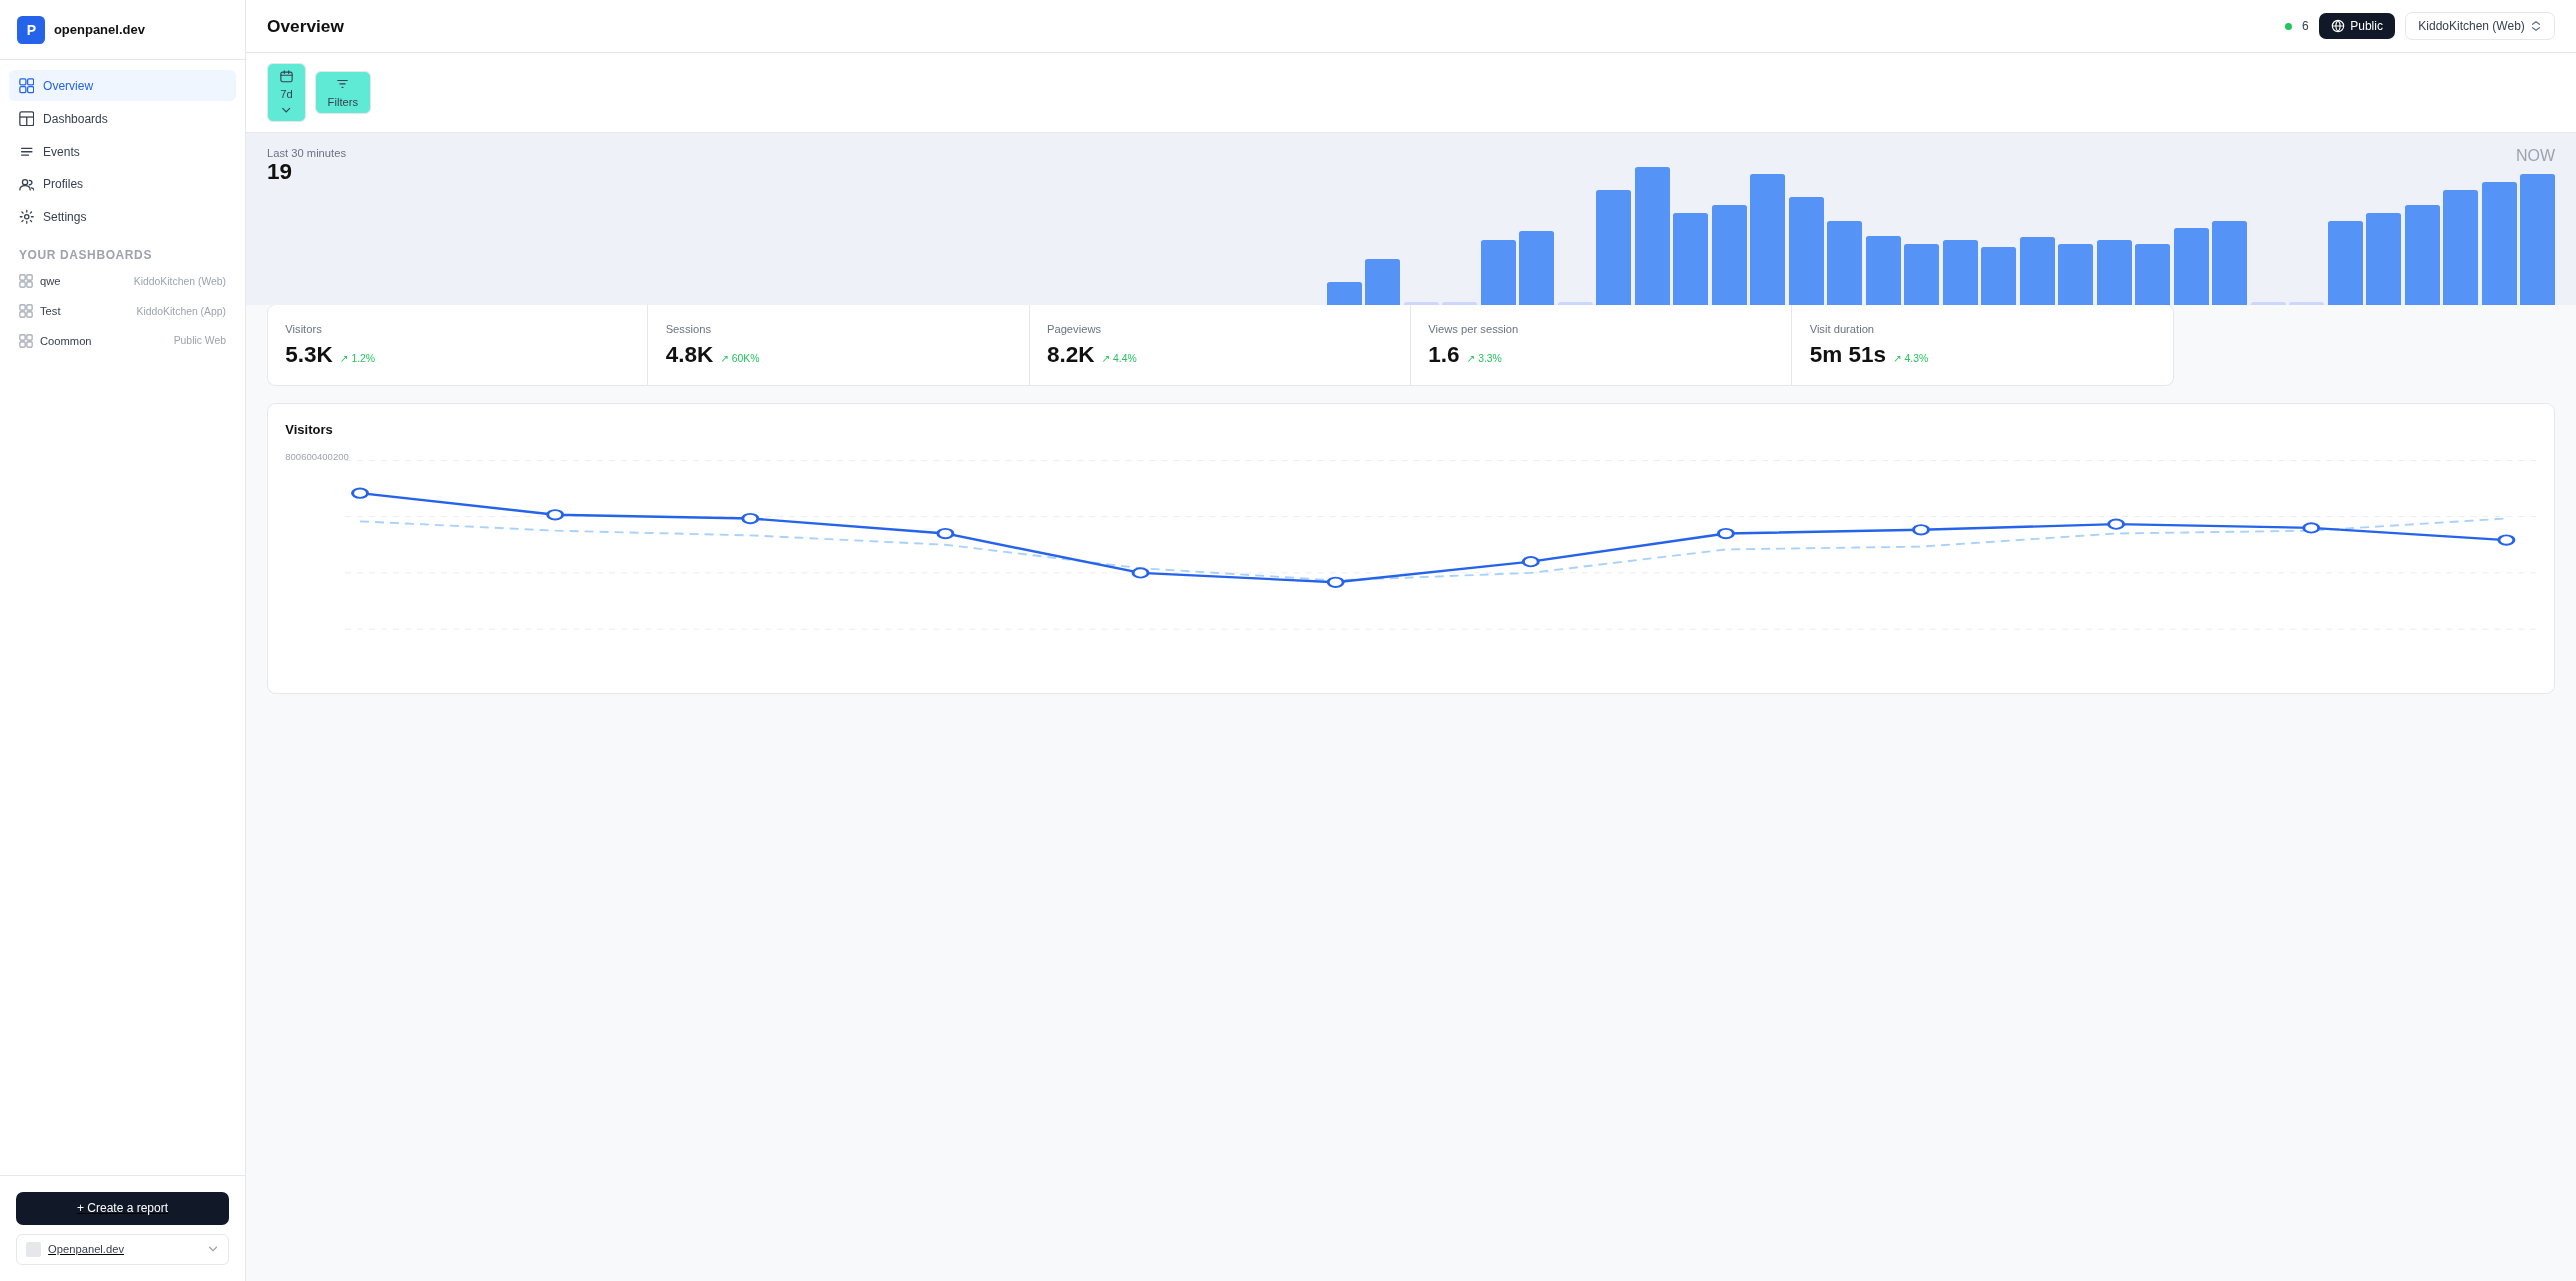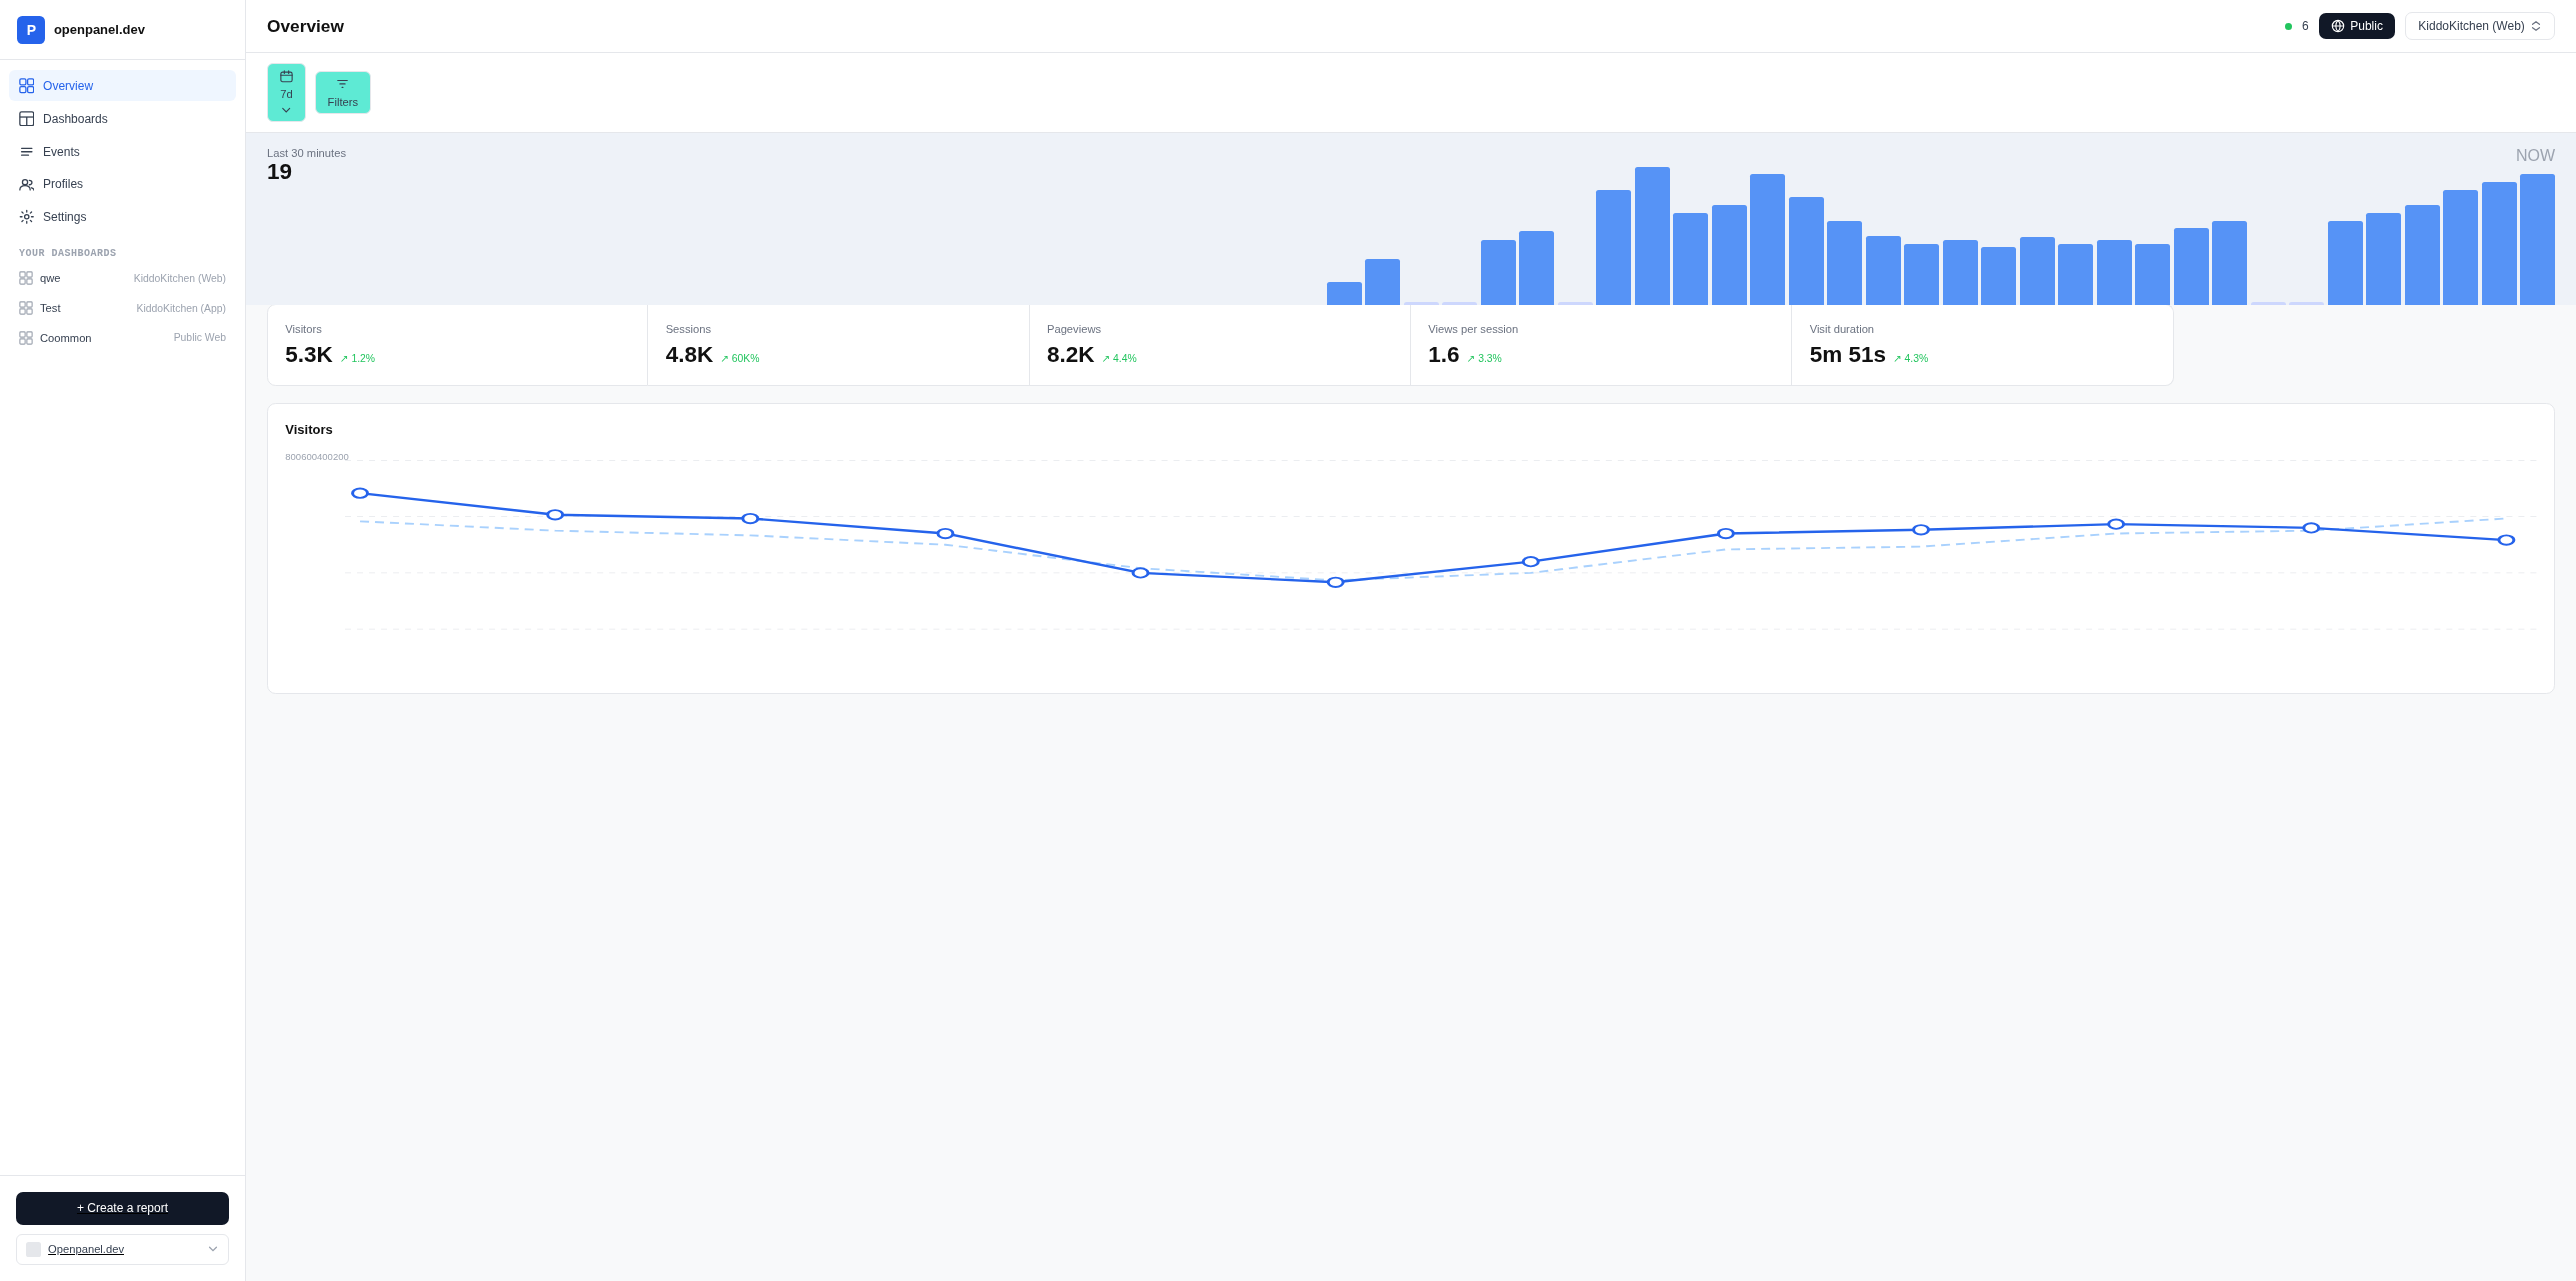--- a/index.html
+++ b/index.html
@@ -46,27 +46,26 @@
       cursor: pointer;
       font-size: 12px;
       color: #374151;
       margin-bottom: 1.7px;
       transition: background 0.15s;
     }
     .nav-item.active { background: #eff6ff; color: #2563eb; font-weight: 500; }
     .nav-icon { width: 15.5px; height: 15.5px; display: flex; align-items: center; justify-content: center; }
 
     .sidebar-section-title {
-      font-size: 10px;
+      font-size: 12px;
       color: #9ca3af;
       font-weight: 600;
       padding: 14px 10.4px 5.2px;
       text-transform: uppercase;
       letter-spacing: 0.05em;
-      font-family: Liberation Mono, monospace;
     }
 
     .dashboard-item {
       display: flex;
       align-items: center;
       padding: 7px 10.4px;
       border-radius: 6px;
       cursor: pointer;
       margin-bottom: 1.7px;
     }

